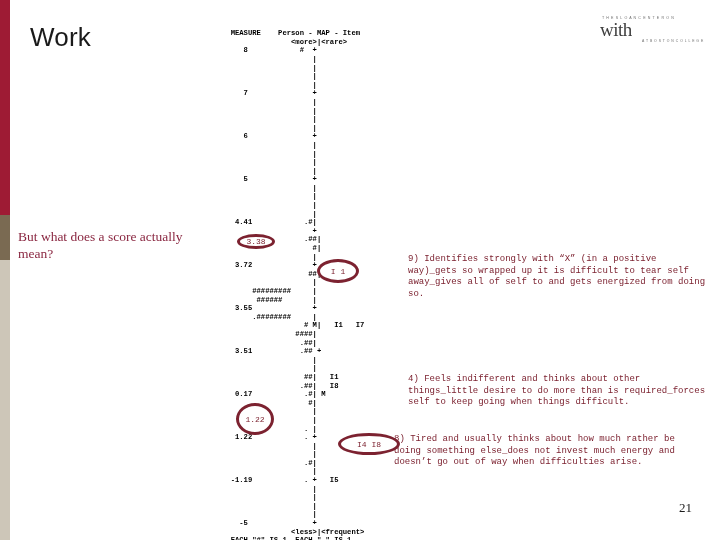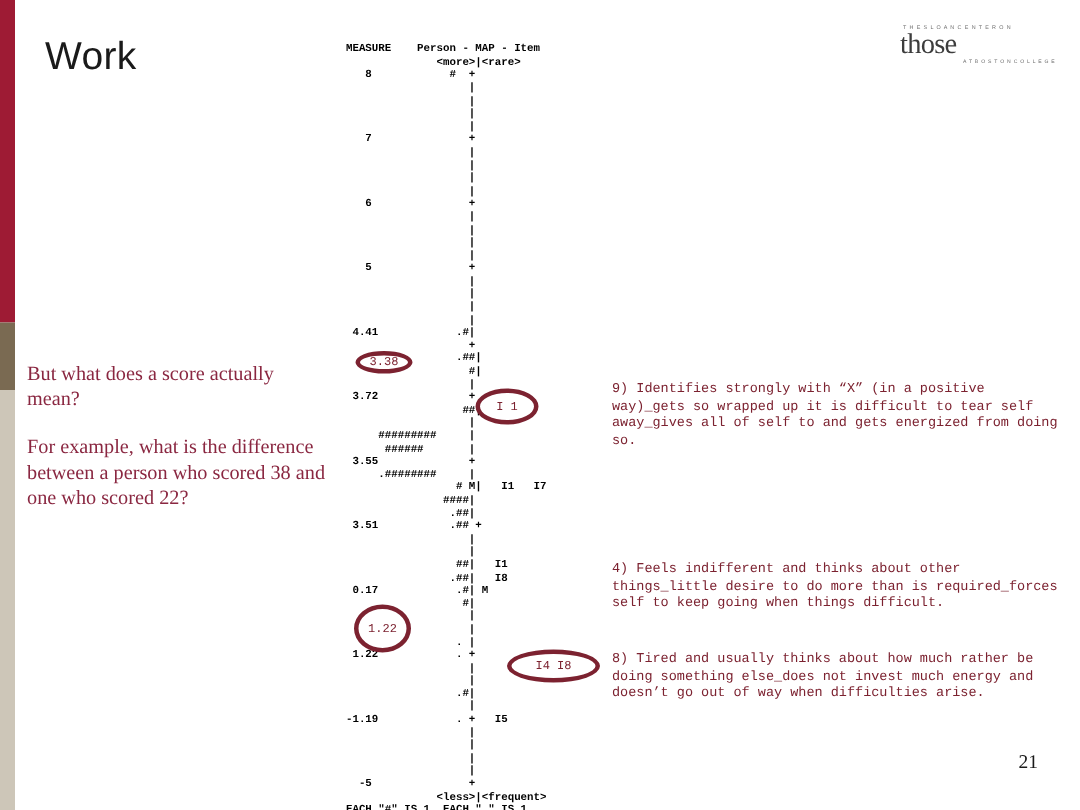--- a/index.html
+++ b/index.html
@@ -37,32 +37,32 @@
   #logo .row2{padding-left:46px;line-height:16px;margin-top:-3px;}
   #logo .tiny2{font-size:3.4px;color:#6e6e6e;letter-spacing:0.5px;padding-left:58px;
     font-family:"Liberation Sans",sans-serif;}
 
   
   #narrative{
     position:absolute;left:18px;top:228px;width:200px;
     font-family:"Liberation Serif",serif;
     font-size:13.5px;line-height:17px;color:#8a2741;
   }
-  #narrative p{margin:12px 0 15px 0;}
+  #narrative p{margin:0 0 15px 0;}
 
   
   .itemdesc{
     position:absolute;
     font-family:"Liberation Mono",monospace;
     font-size:9px;line-height:11.5px;color:#7c2230;
     width:300px;letter-spacing:0px;
   }
   #desc9{left:408px;top:254px;}
   #desc4{left:408px;top:374px;}
-  #desc8{left:408px;top:434px;}
+  #desc8{left:394px;top:434px;}
 
   
   #map{
     position:absolute;left:222px;top:12px;
     width:180px;height:510px;
     font-family:"Liberation Mono",monospace;
     font-size:7.2px;line-height:8.6px;
     color:#000;white-space:pre;font-weight:bold;
   }
   #map pre{margin:0;font-family:"Liberation Mono",monospace;
@@ -98,27 +98,26 @@
 <div id="sidebar">
   <div class="seg1"></div>
   <div class="seg2"></div>
   <div class="seg3"></div>
 </div>
 
 <div id="title">Work</div>
 
 <div id="logo">
   <div class="tiny">T H E  S L O A N  C E N T E R  O N</div>
-  <div class="aging"><span>those</span></div>
+  <div class="aging"><span>with</span></div>
   <div class="tiny2">A T   B O S T O N   C O L L E G E</div>
 </div>
 
 <div id="narrative">
   <p>But what does a score actually mean?</p>
-  <p>For example, what is the difference between a person who scored 38 and one who scored 22?</p>
 </div>
 
 <div class="itemdesc" id="desc9">9) Identifies strongly with “X” (in a positive way)_gets so wrapped up it is difficult to tear self away_gives all of self to and gets energized from doing so.</div>
 <div class="itemdesc" id="desc4">4) Feels indifferent and thinks about other things_little desire to do more than is required_forces self to keep going when things difficult.</div>
 <div class="itemdesc" id="desc8">8) Tired and usually thinks about how much rather be doing something else_does not invest much energy and doesn’t go out of way when difficulties arise.</div>
 
 <div id="map">
   <pre>  MEASURE    Person - MAP - Item
                 &lt;more&gt;|&lt;rare&gt;
      8            #  +

